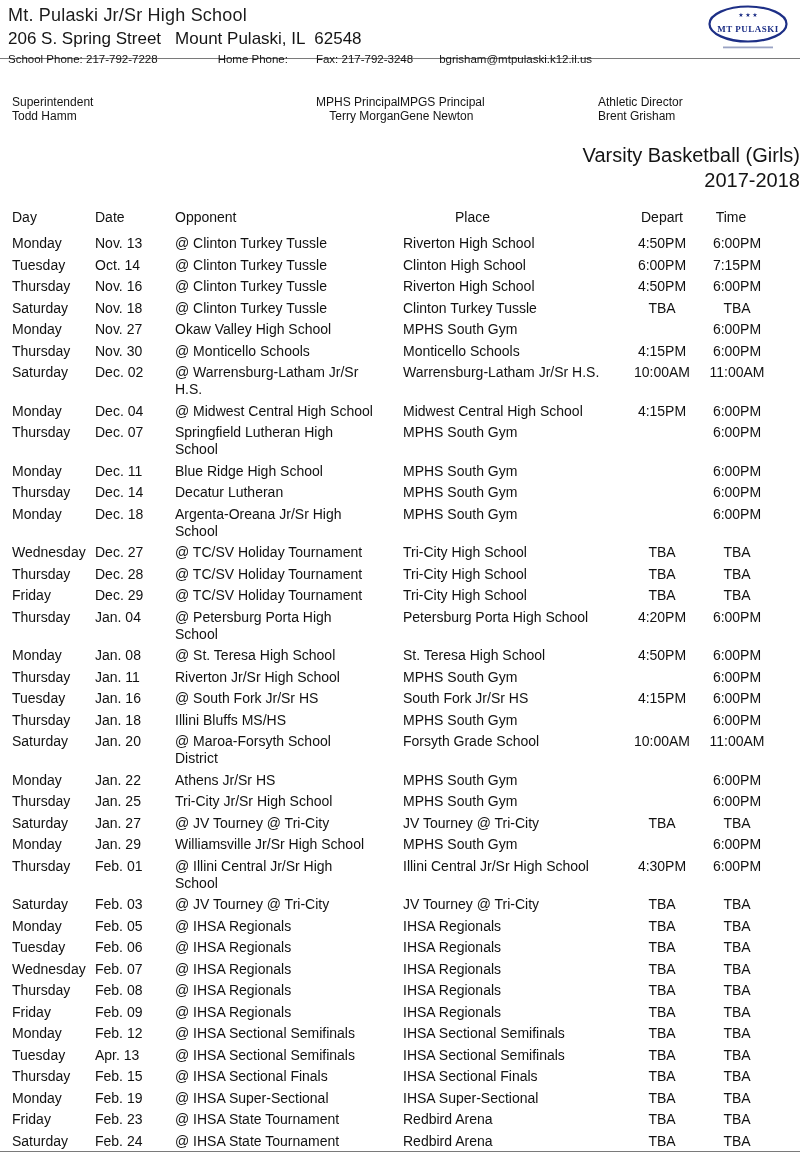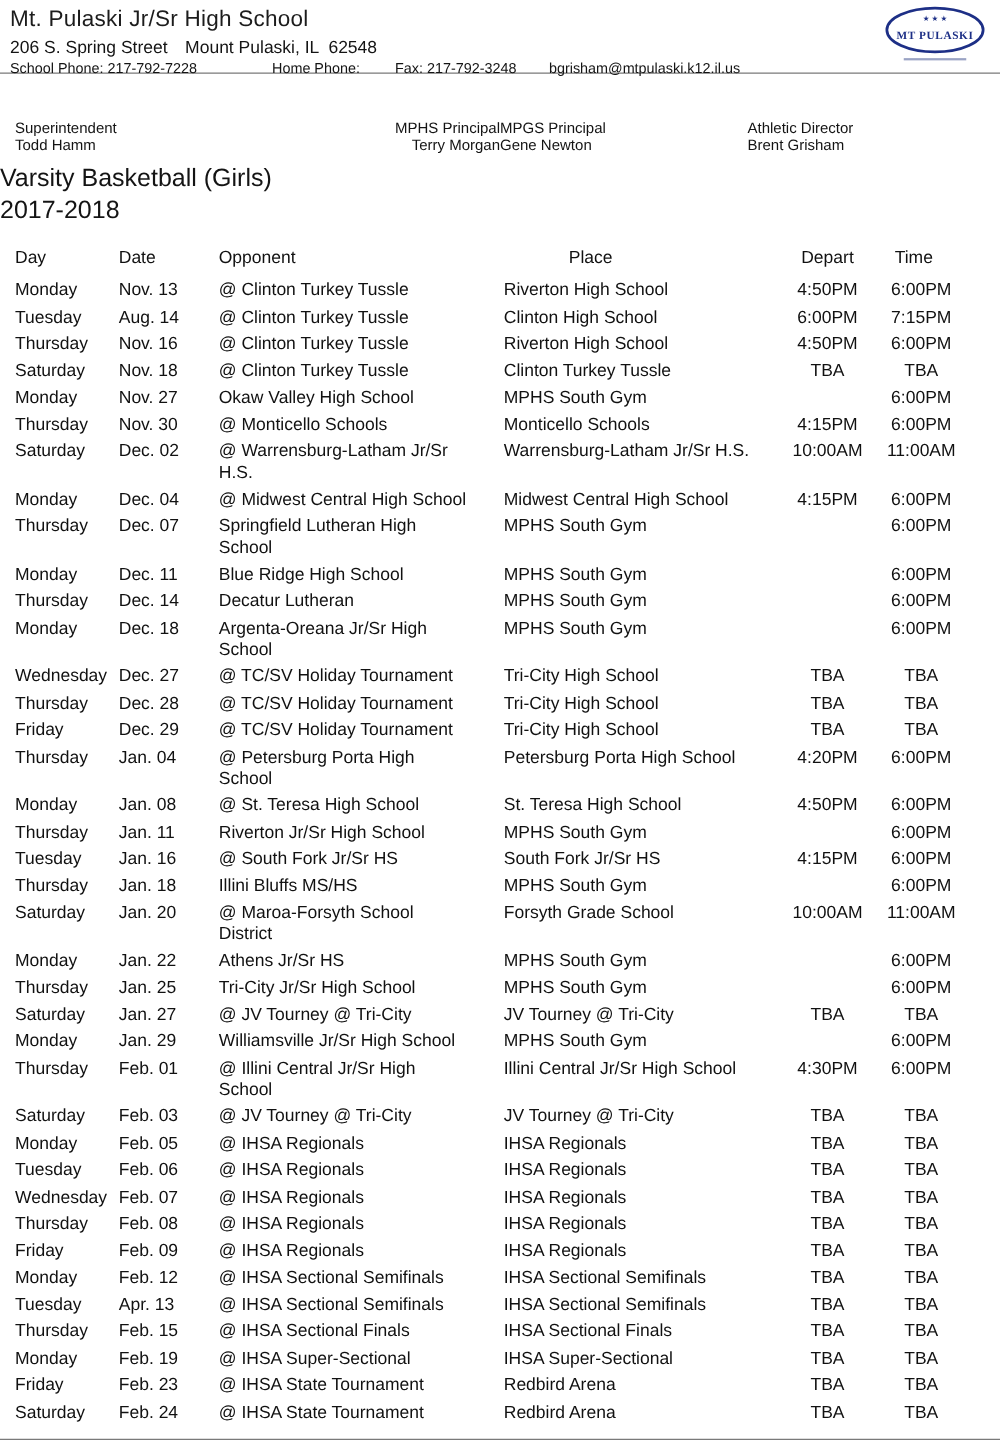--- a/index.html
+++ b/index.html
@@ -7,38 +7,38 @@
   body {
     width:800px; height:1155px;
     font-family:"Liberation Sans", sans-serif;
     color:#141414;
   }
   .page { position:relative; width:800px; height:1155px; overflow:hidden; background:#fff; }
 
   
   .header { position:relative; padding:5px 8px 0 8px; height:58px; }
   .school-name { font-size:18px; font-weight:400; line-height:21px; color:#1c1c1c; letter-spacing:.2px; }
-  .addr { margin-top:3px; font-size:14px; }
+  .addr { margin-top:3px; font-size:17px; }
   .addr span { white-space:pre; margin-right:14px; }
   .contact { margin-top:4px; font-size:11.5px; }
   .contact span { white-space:pre;text-align:right; }
   .contact .s1 { margin-right:24px; }
   .contact .s2 { margin-right:28px;padding-left:36px; }
   .contact .s3 { margin-right:26px; }
   .logo { position:absolute; top:4px; right:10px; width:84px; height:48px; }
   .header-divider { border:none; border-top:1px solid #7a7a7a; height:0; }
 
   
   .staff { display:flex; padding-left:12px; margin-top:36px; font-size:12px; line-height:14px; }
   .staff > div:nth-of-type(1){ width:193px; }
   .staff > div:nth-of-type(2){ width:195px;text-align:right; }
   .staff > div:nth-of-type(3){ width:198px; }
 
   
-  .doc-title { text-align:left; margin-top:8px; font-size:20px; line-height:25px; }
+  .doc-title { text-align:right; margin-top:20px; font-size:20px; line-height:25px; }
 
   
   table { border-collapse:collapse; table-layout:fixed; width:788px; margin:16px 0 0 12px; font-size:14px; color:#111; }
   th { font-weight:400; text-align:left; vertical-align:top; padding:0 0 9px 0; line-height:17px; }
   td { vertical-align:top; padding:0 0 4.5px 0; line-height:17px; }
   .c-opp  { white-space:pre; }
   .c-place{ white-space:nowrap; }
   th.c-place { padding-left:52px; }
   .c-depart, .c-time { text-align:center; white-space:nowrap; }
   .c-time { padding-right:20px; }
@@ -124,21 +124,21 @@
           <td class="c-day">Monday</td>
           <td class="c-date">Nov. 13</td>
           <td class="c-opp">@ Clinton Turkey Tussle</td>
           <td class="c-place">Riverton High School</td>
           <td class="c-depart">4:50PM</td>
           <td class="c-time">6:00PM</td>
         </tr>
 
         <tr>
           <td class="c-day">Tuesday</td>
-          <td class="c-date">Aug. 14</td>
+          <td class="c-date">Oct. 14</td>
           <td class="c-opp">@ Clinton Turkey Tussle</td>
           <td class="c-place">Clinton High School</td>
           <td class="c-depart">6:00PM</td>
           <td class="c-time">7:15PM</td>
         </tr>
 
         <tr>
           <td class="c-day">Thursday</td>
           <td class="c-date">Nov. 16</td>
           <td class="c-opp">@ Clinton Turkey Tussle</td>

